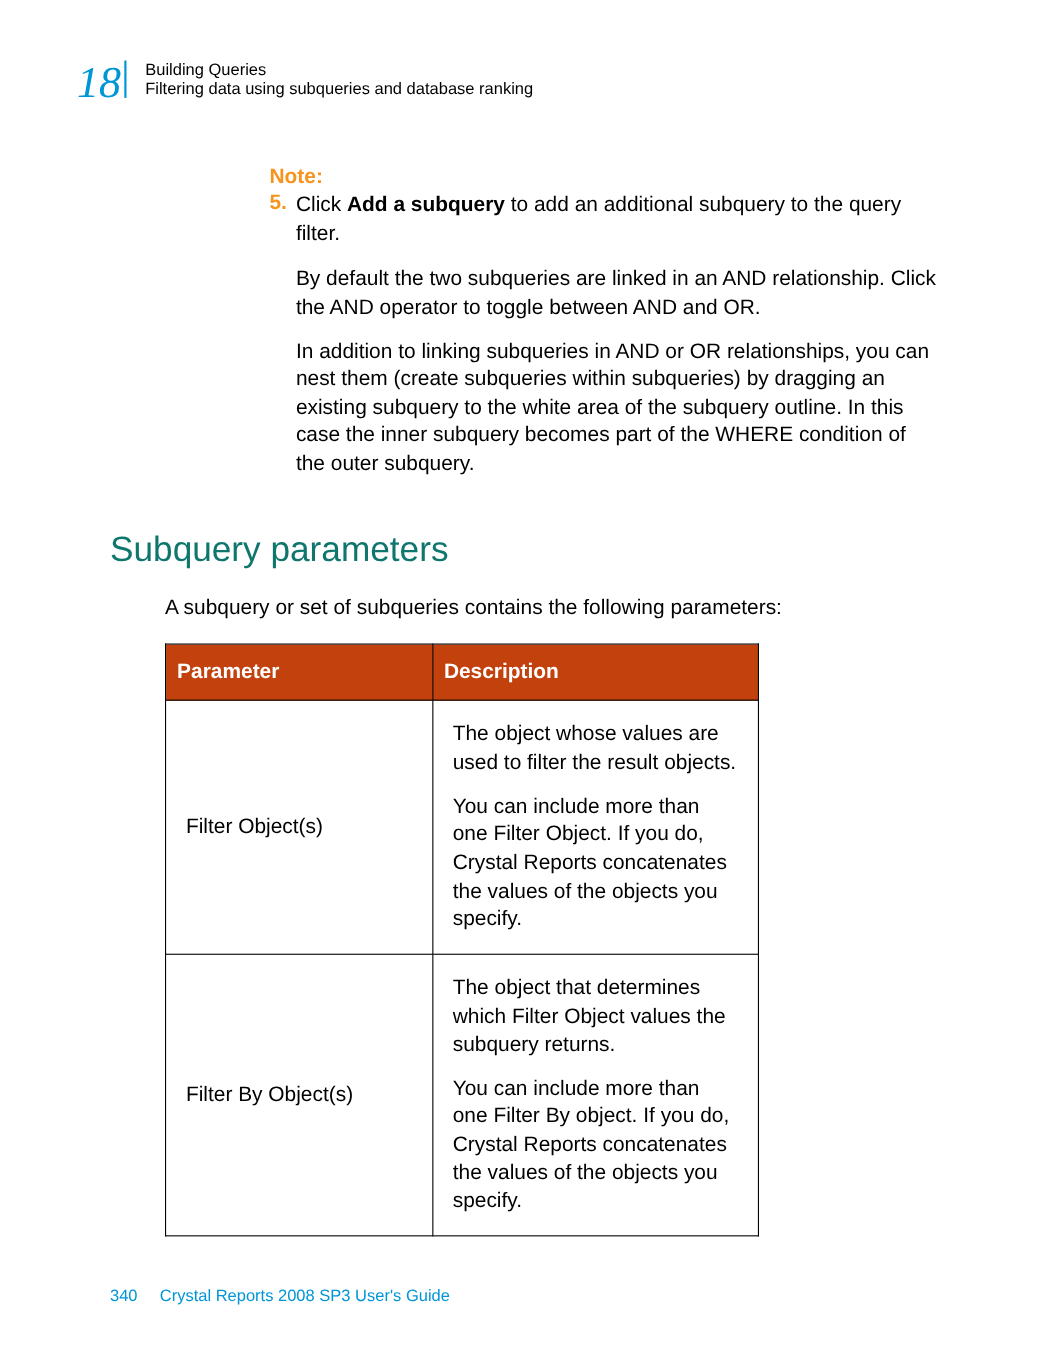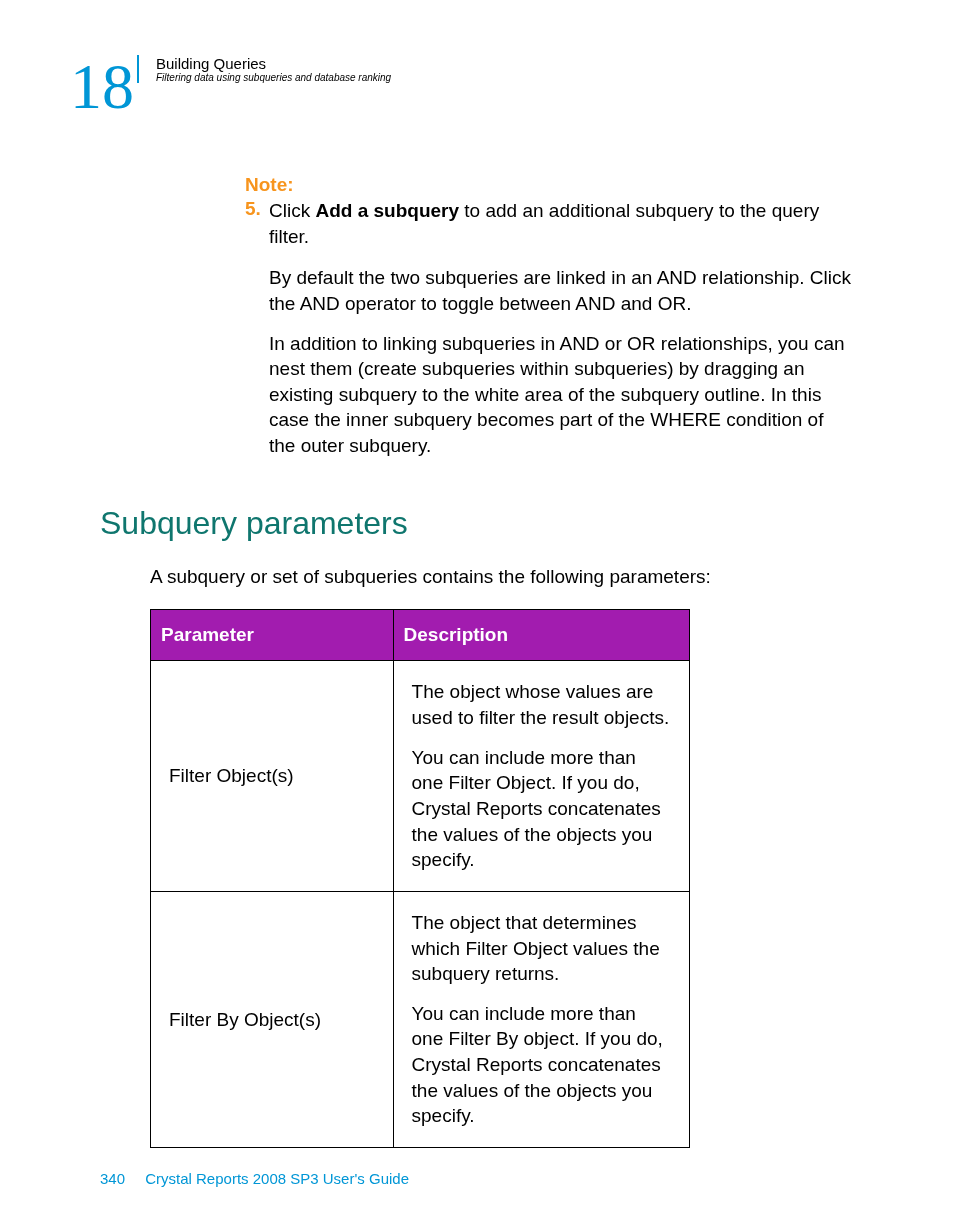--- a/index.html
+++ b/index.html
@@ -19,36 +19,36 @@
     width: 100%;
     height: 100%;
     position: relative;
   }
   .header-row {
     display: flex;
     align-items: flex-start;
   }
   .chapter-number {
     font-family: Georgia, 'Times New Roman', serif;
-    font-size: 64px;
+    font-size: 40px;
     color: #0096d6;
     font-weight: normal;
     line-height: 1;
     margin-right: 3px;
+    font-style: italic;
   }
   .header-text {
     border-left: 2px solid #0096d6;
     padding-left: 17px;
   }
   .header-title {
     font-size: 15px;
   }
   .header-subtitle {
-    font-style: italic;
-    font-size: 10px;
+    font-size: 15px;
     text-align: right;
   }
   .content {
     margin-left: 175px;
     margin-right: 30px;
   }
   .note-label {
     color: #f7941d;
     font-weight: bold;
     margin-top: 55px;
@@ -91,21 +91,21 @@
     margin-left: 80px;
     margin-bottom: 20px;
     line-height: 1.35;
   }
   table.param {
     border-collapse: collapse;
     width: 540px;
     margin-left: 80px;
   }
   table.param th {
-    background: #a21caf;
+    background: #c2410c;
     color: #fff;
     text-align: left;
     font-weight: bold;
     padding: 14px 10px;
     border: 1px solid #000;
   }
   table.param td {
     border: 1px solid #000;
     padding: 18px 18px;
     vertical-align: middle;

